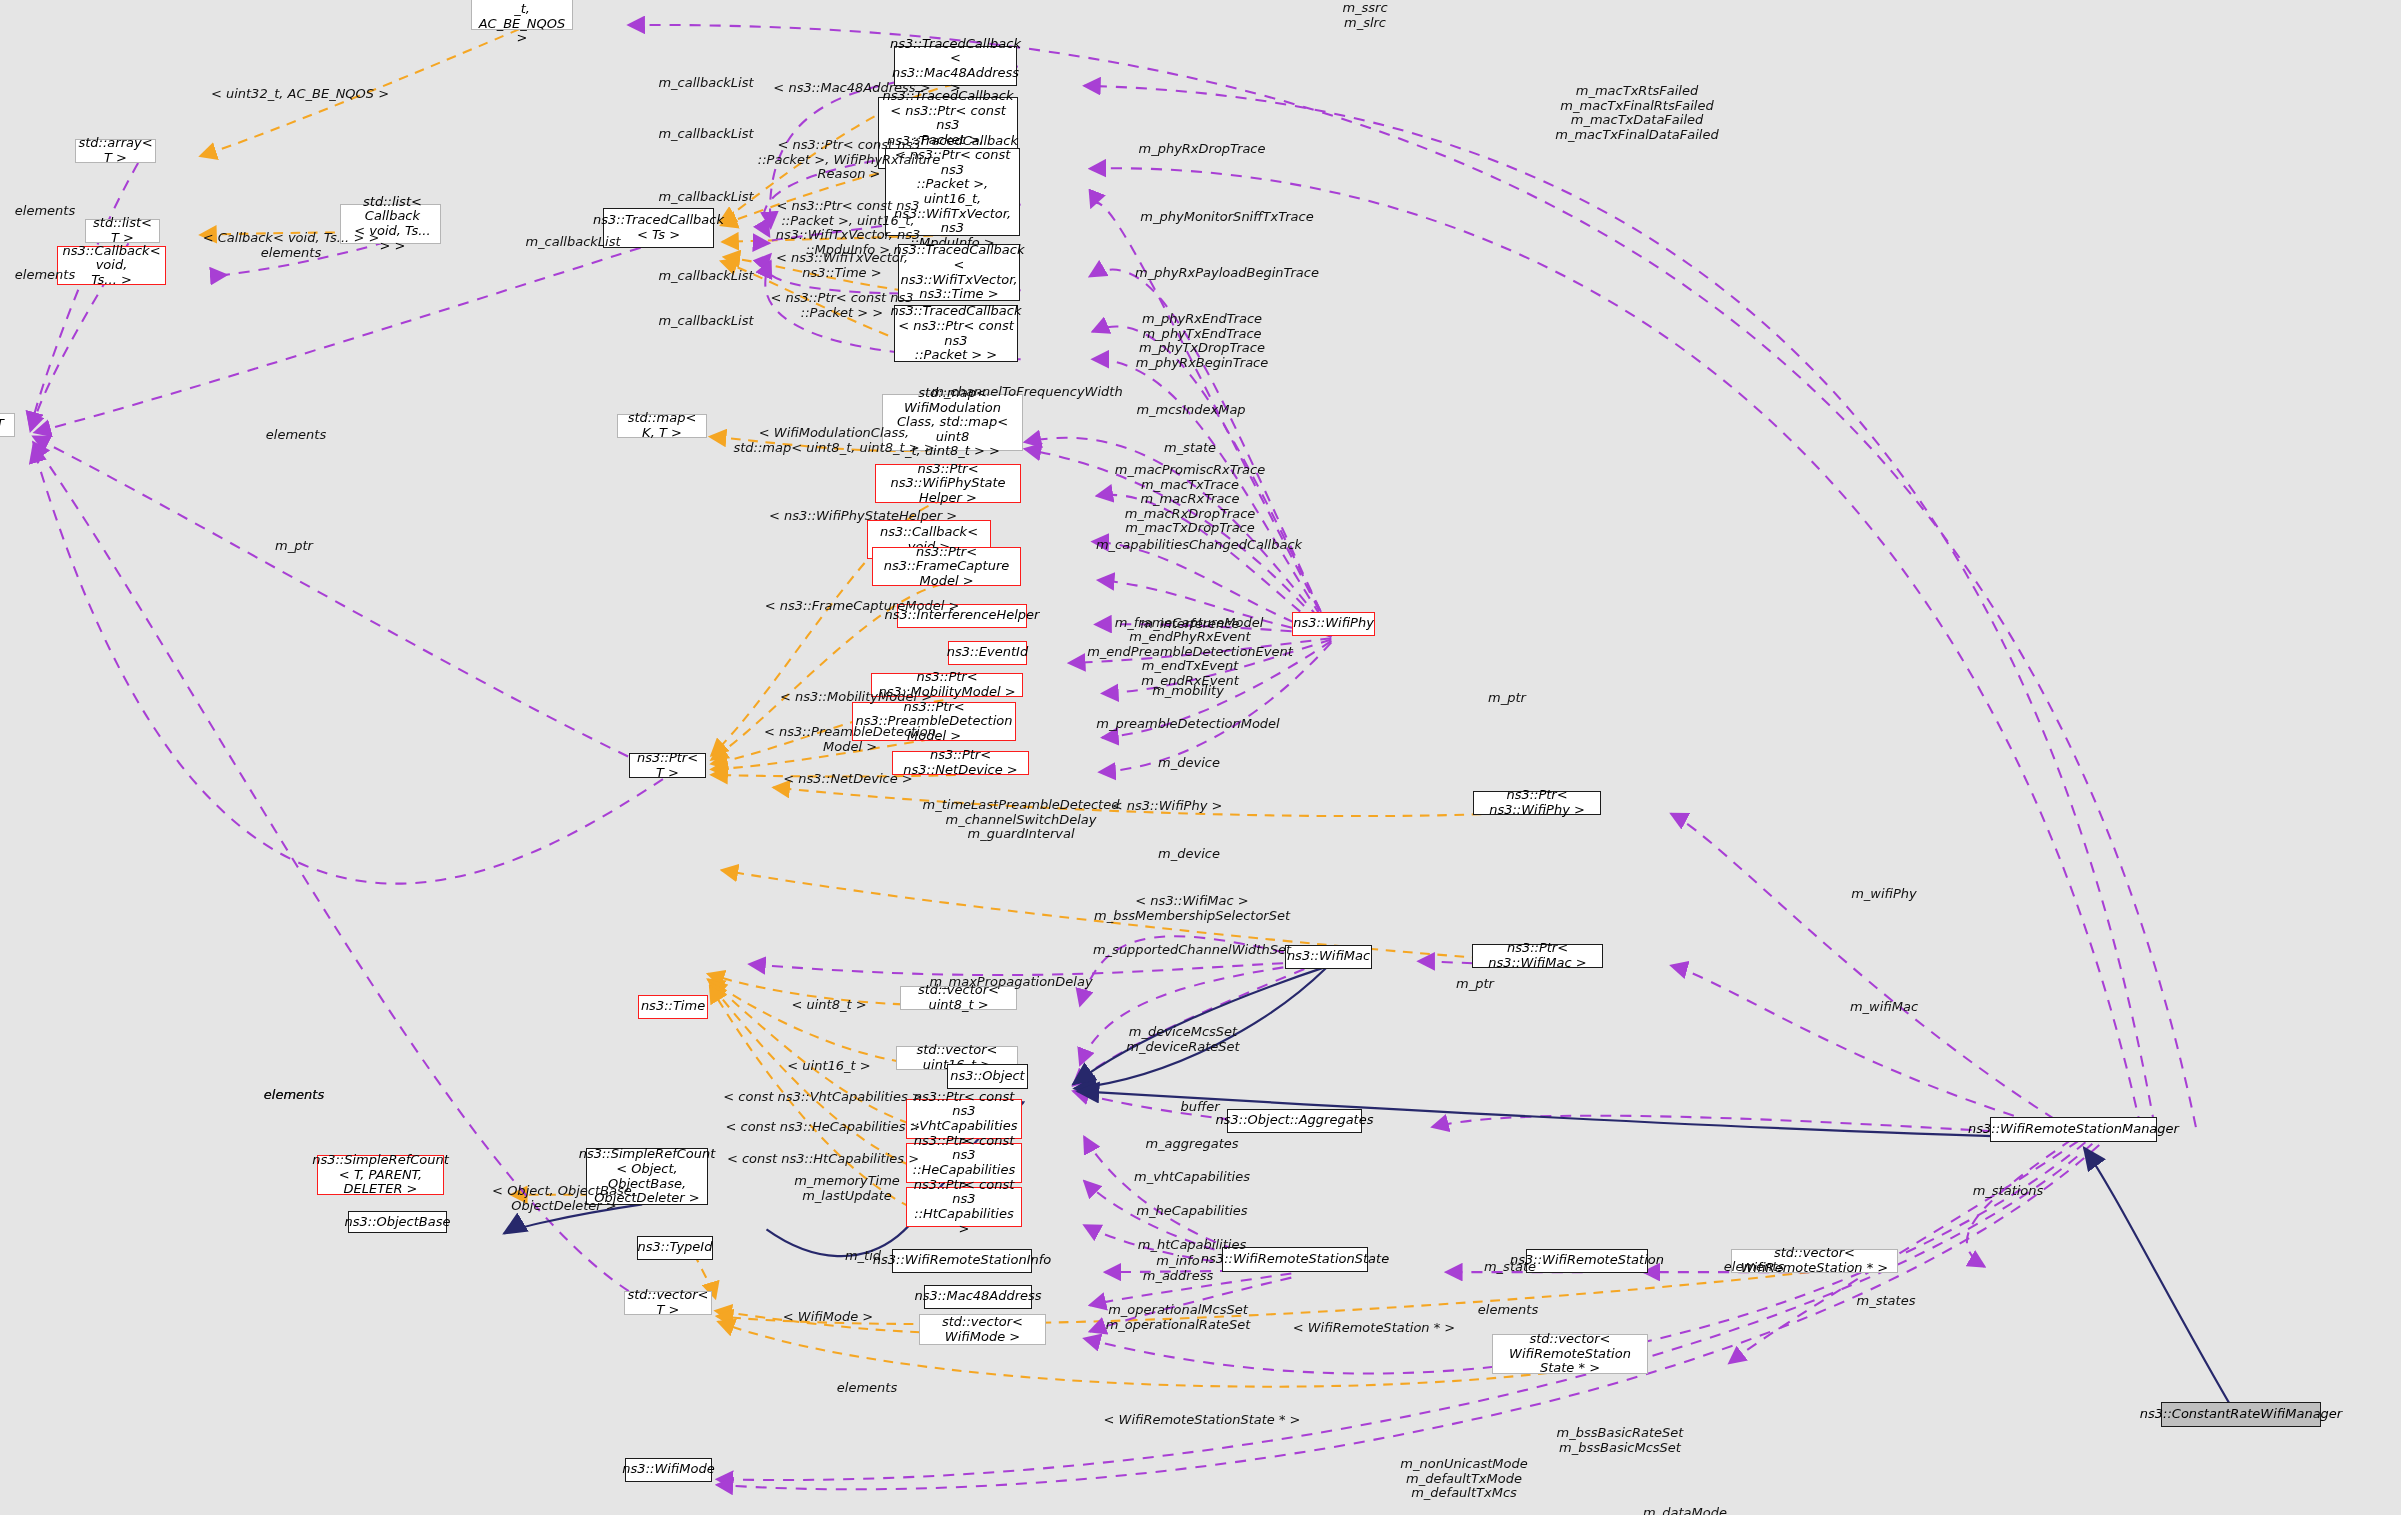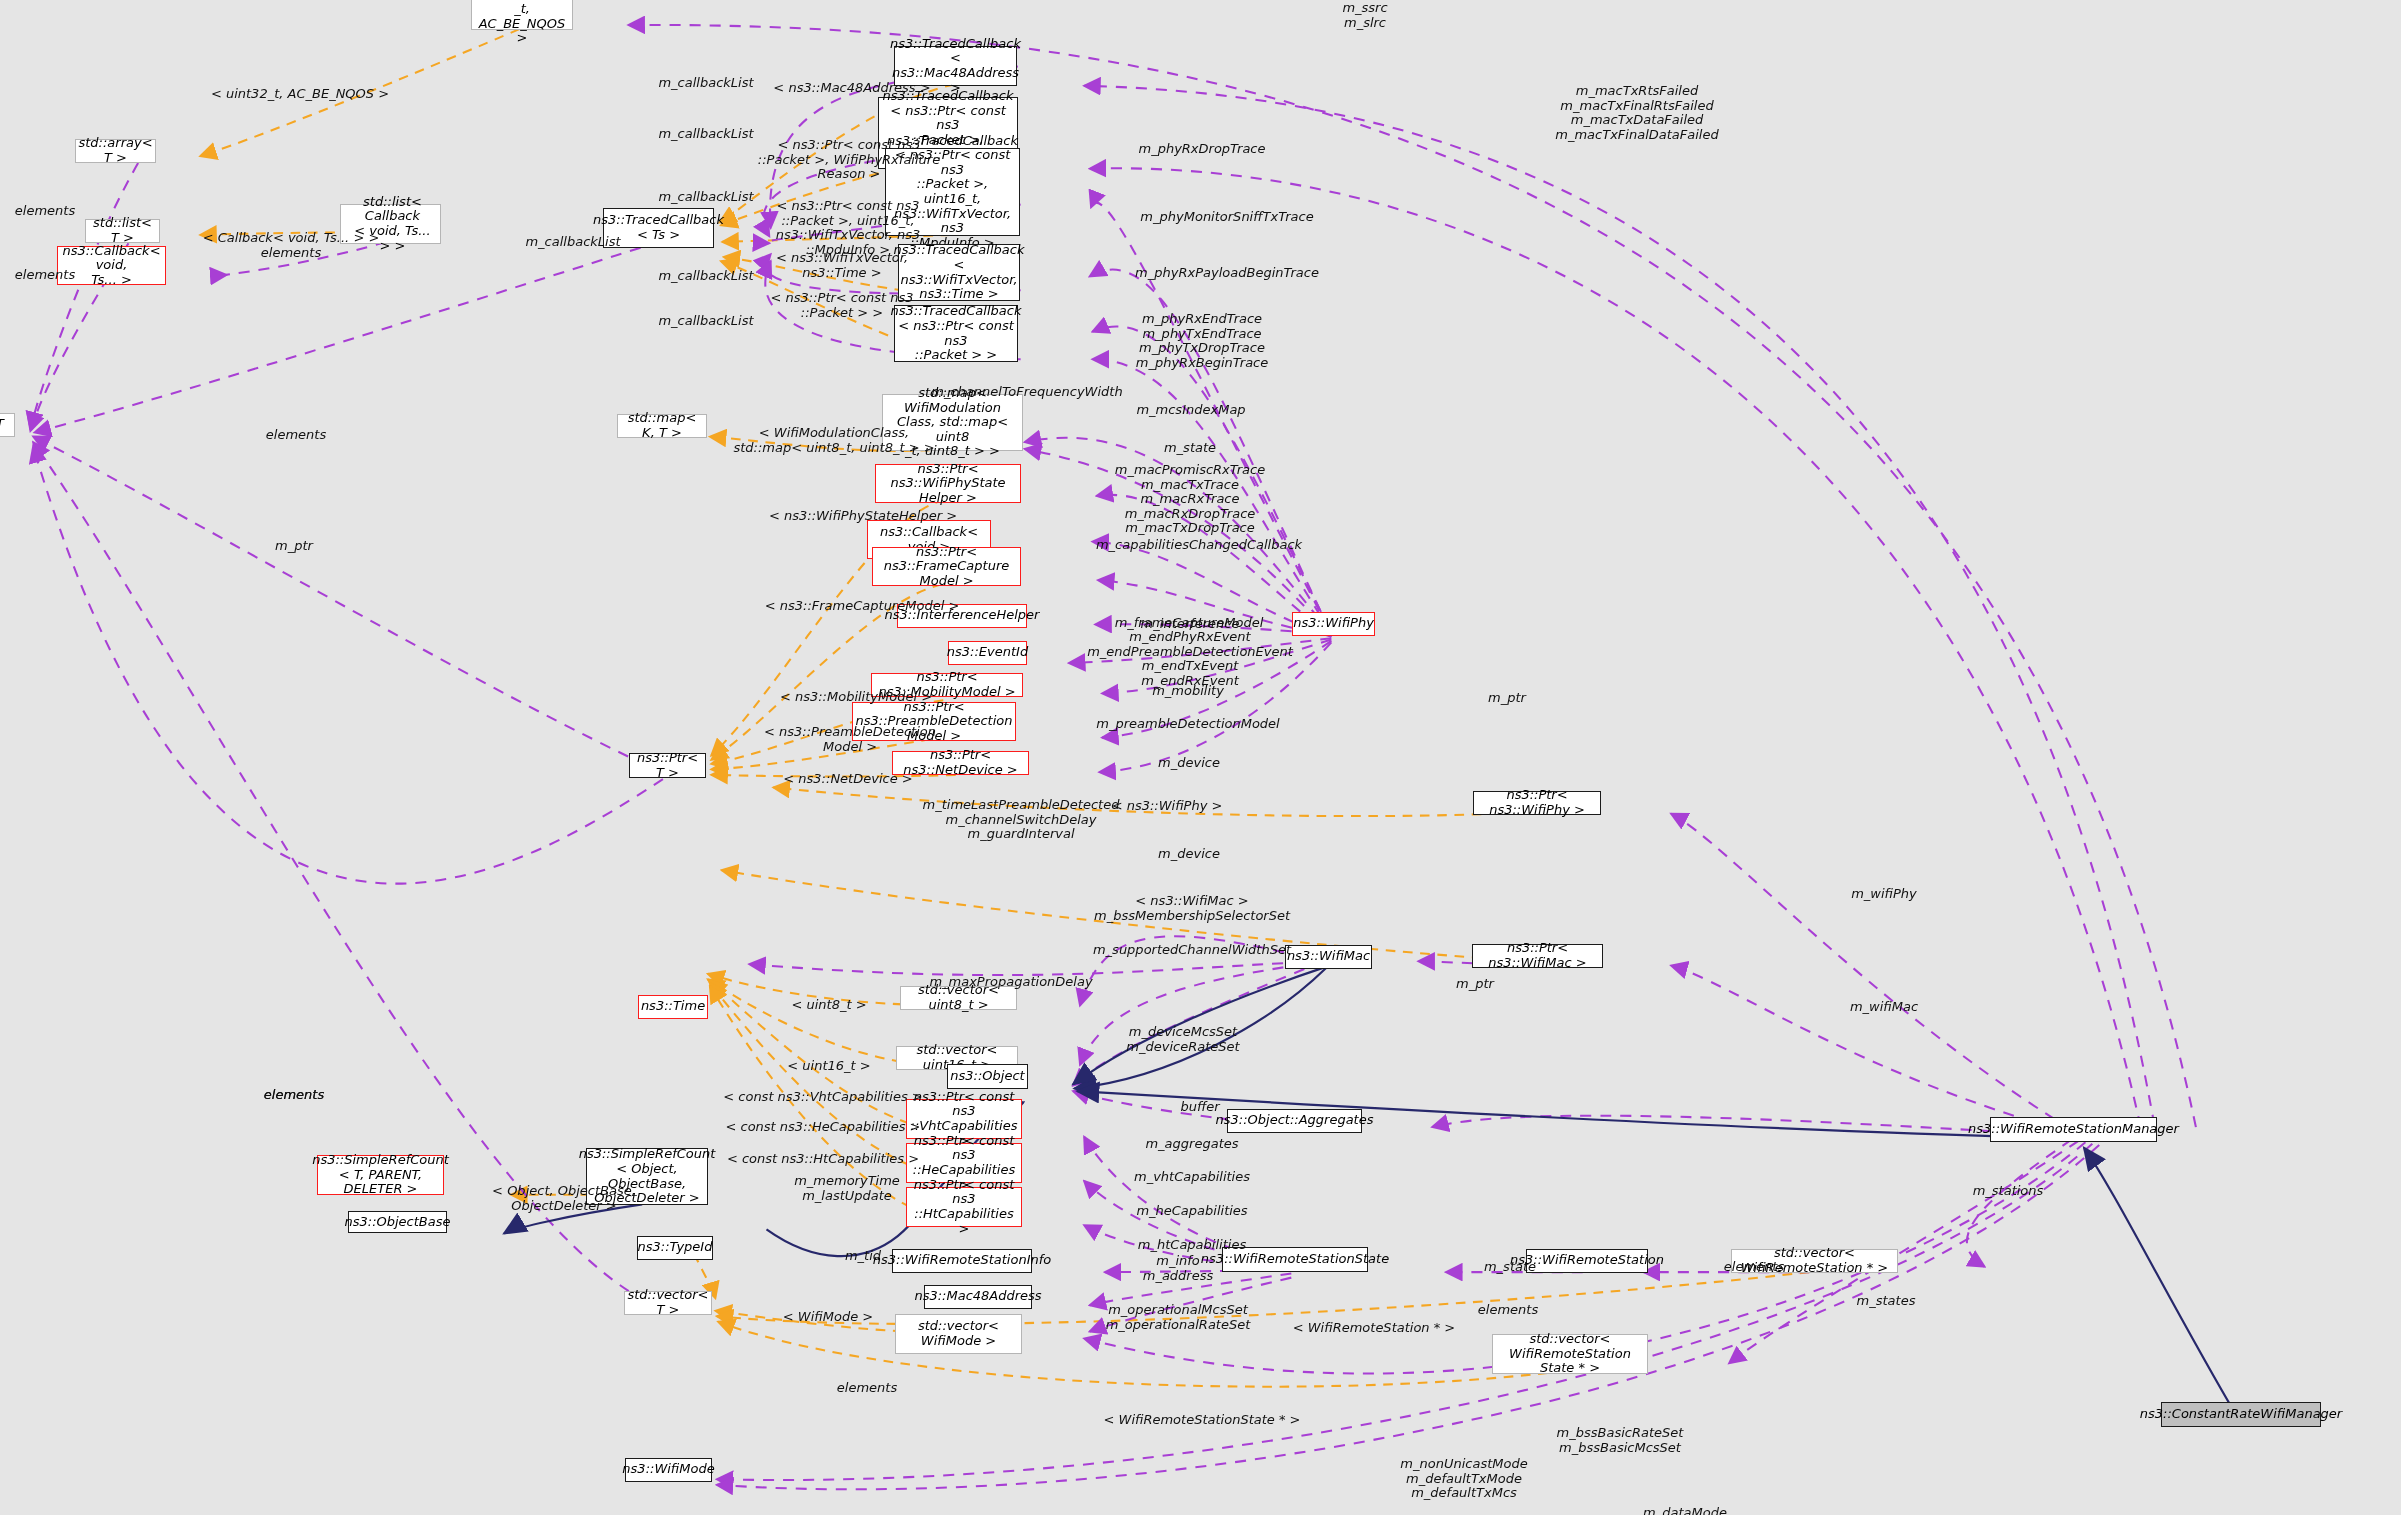--- a/index.html
+++ b/index.html
@@ -199,21 +199,21 @@
 &lt; Object, ObjectBase,
 ObjectDeleter &gt;</div>
       <div class="node cls" style="left: 348px; top: 1211px; width: 99px; height: 22px;">ns3::ObjectBase</div>
       <div class="node cls" style="left: 637px; top: 1236px; width: 76px; height: 23.5px;">ns3::TypeId</div>
       <div class="node cls" style="left: 892px; top: 1249px; width: 140px; height: 23.5px;">ns3::WifiRemoteStationInfo</div>
       <div class="node cls" style="left: 924px; top: 1285px; width: 108px; height: 23.5px;">ns3::Mac48Address</div>
       <div class="node cls" style="left: 1222px; top: 1247px; width: 146px; height: 25px;">ns3::WifiRemoteStationState</div>
       <div class="node cls" style="left: 1526px; top: 1249px; width: 122px; height: 23.5px;">ns3::WifiRemoteStation</div>
       <div class="node tpl" style="left: 1731px; top: 1249px; width: 167px; height: 23.5px;">std::vector&lt; WifiRemoteStation * &gt;</div>
       <div class="node tpl" style="left: 624px; top: 1291px; width: 88px; height: 23.5px;">std::vector&lt; T &gt;</div>
-      <div class="node tpl" style="left: 895px; top: 1314px; width: 127px; height: 40px;">std::vector&lt; WifiMode &gt;</div>
+      <div class="node tpl" style="left: 919px; top: 1314px; width: 127px; height: 31px;">std::vector&lt; WifiMode &gt;</div>
       <div class="node tpl" style="left: 1492px; top: 1334px; width: 156px; height: 40px;">std::vector&lt; WifiRemoteStation
 State * &gt;</div>
       <div class="node cls" style="left: 625px; top: 1458px; width: 87px; height: 23.5px;">ns3::WifiMode</div>
       <div class="node cls" style="left: 1990px; top: 1117px; width: 167px; height: 25px;">ns3::WifiRemoteStationManager</div>
       <div class="node focus" style="left: 2161px; top: 1402px; width: 160px; height: 25px;">ns3::ConstantRateWifiManager</div>
       <div class="node tpl" style="left: -14.5px; top: 413px; width: 29px; height: 23.5px;">T</div>
     </div>
   <div id="labels-layer">
       <div class="lbl" style="left: 1365px; top: 1.4px;">m_ssrc
 m_slrc</div>

